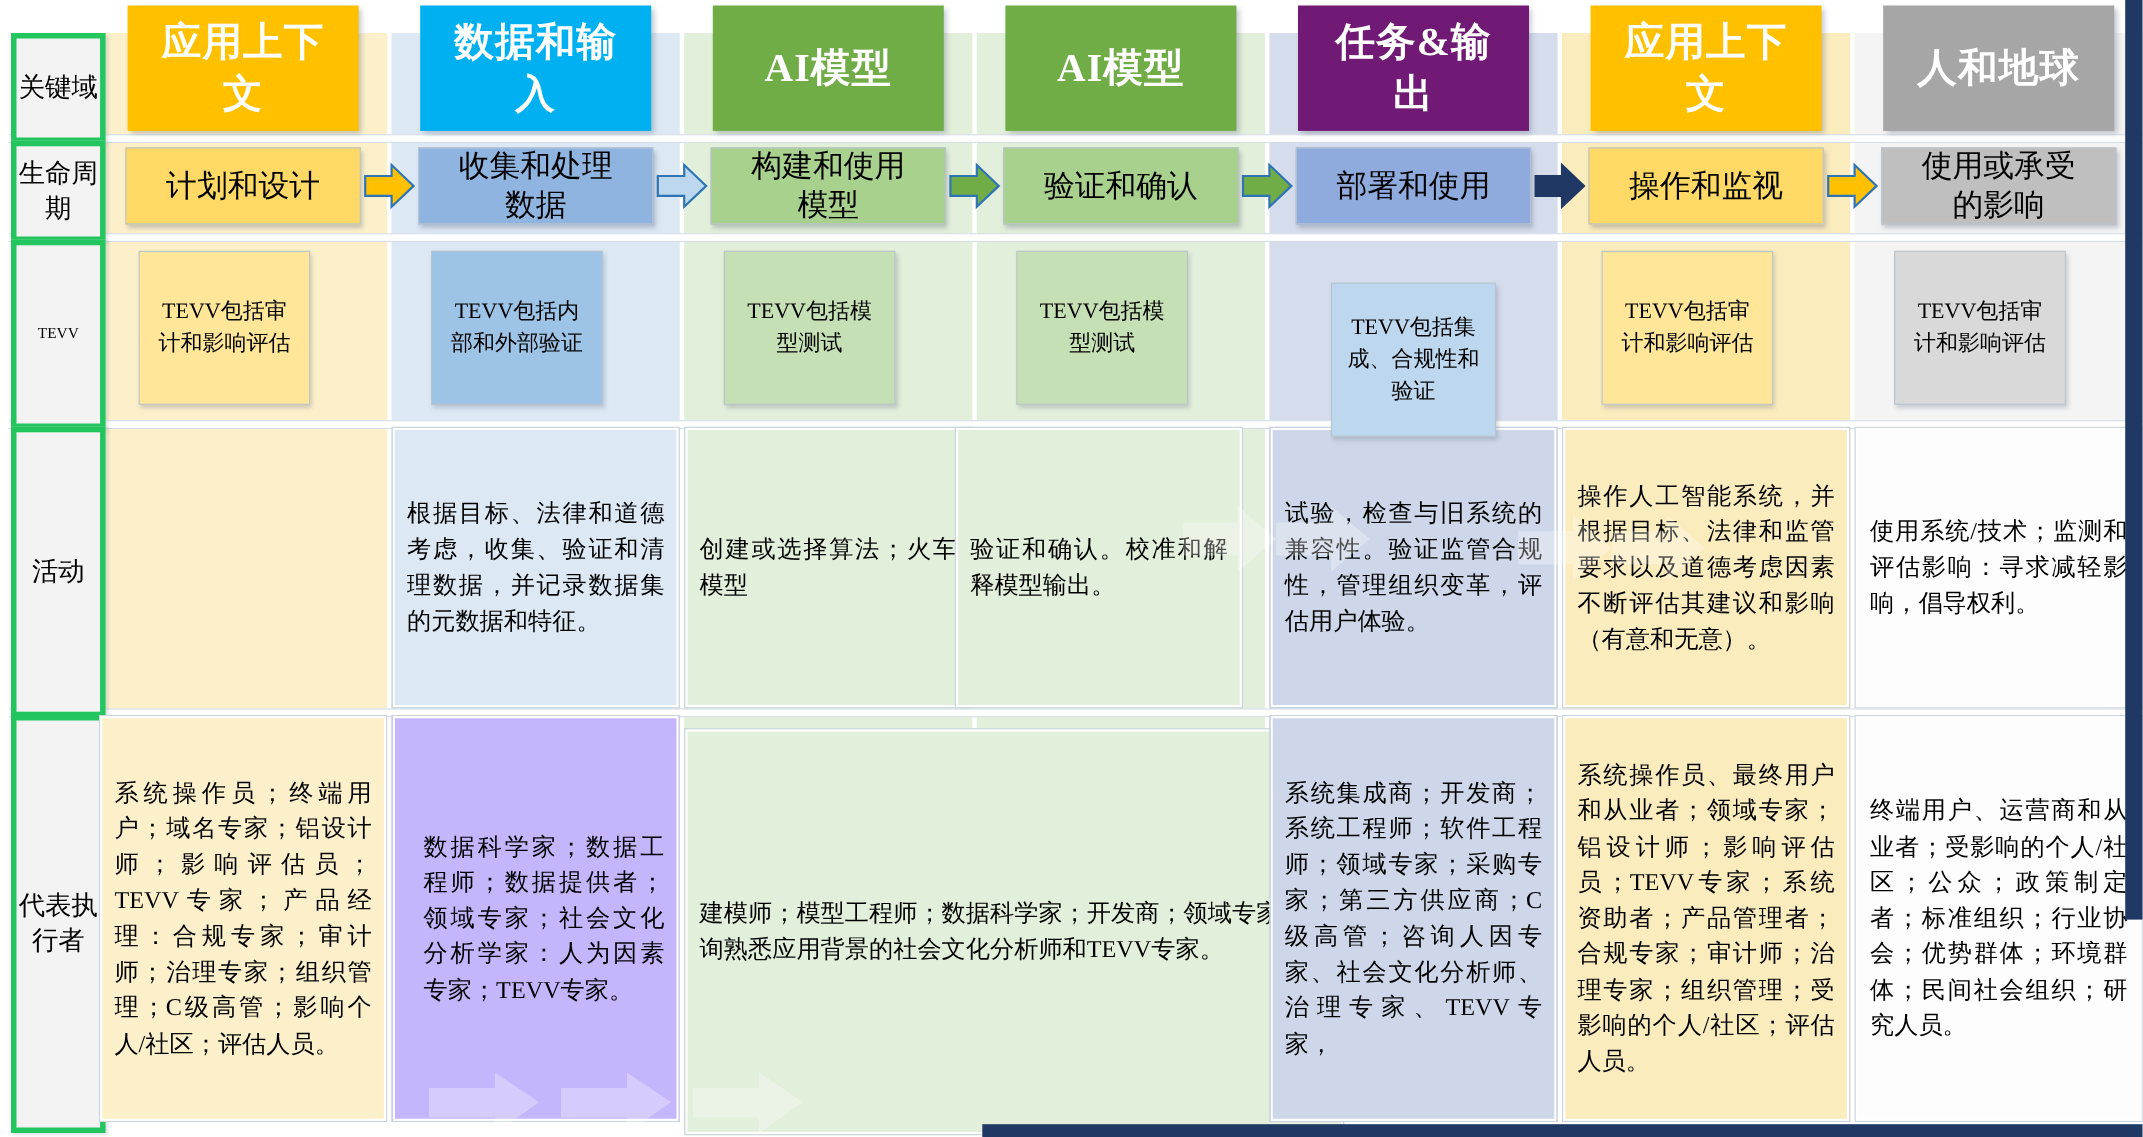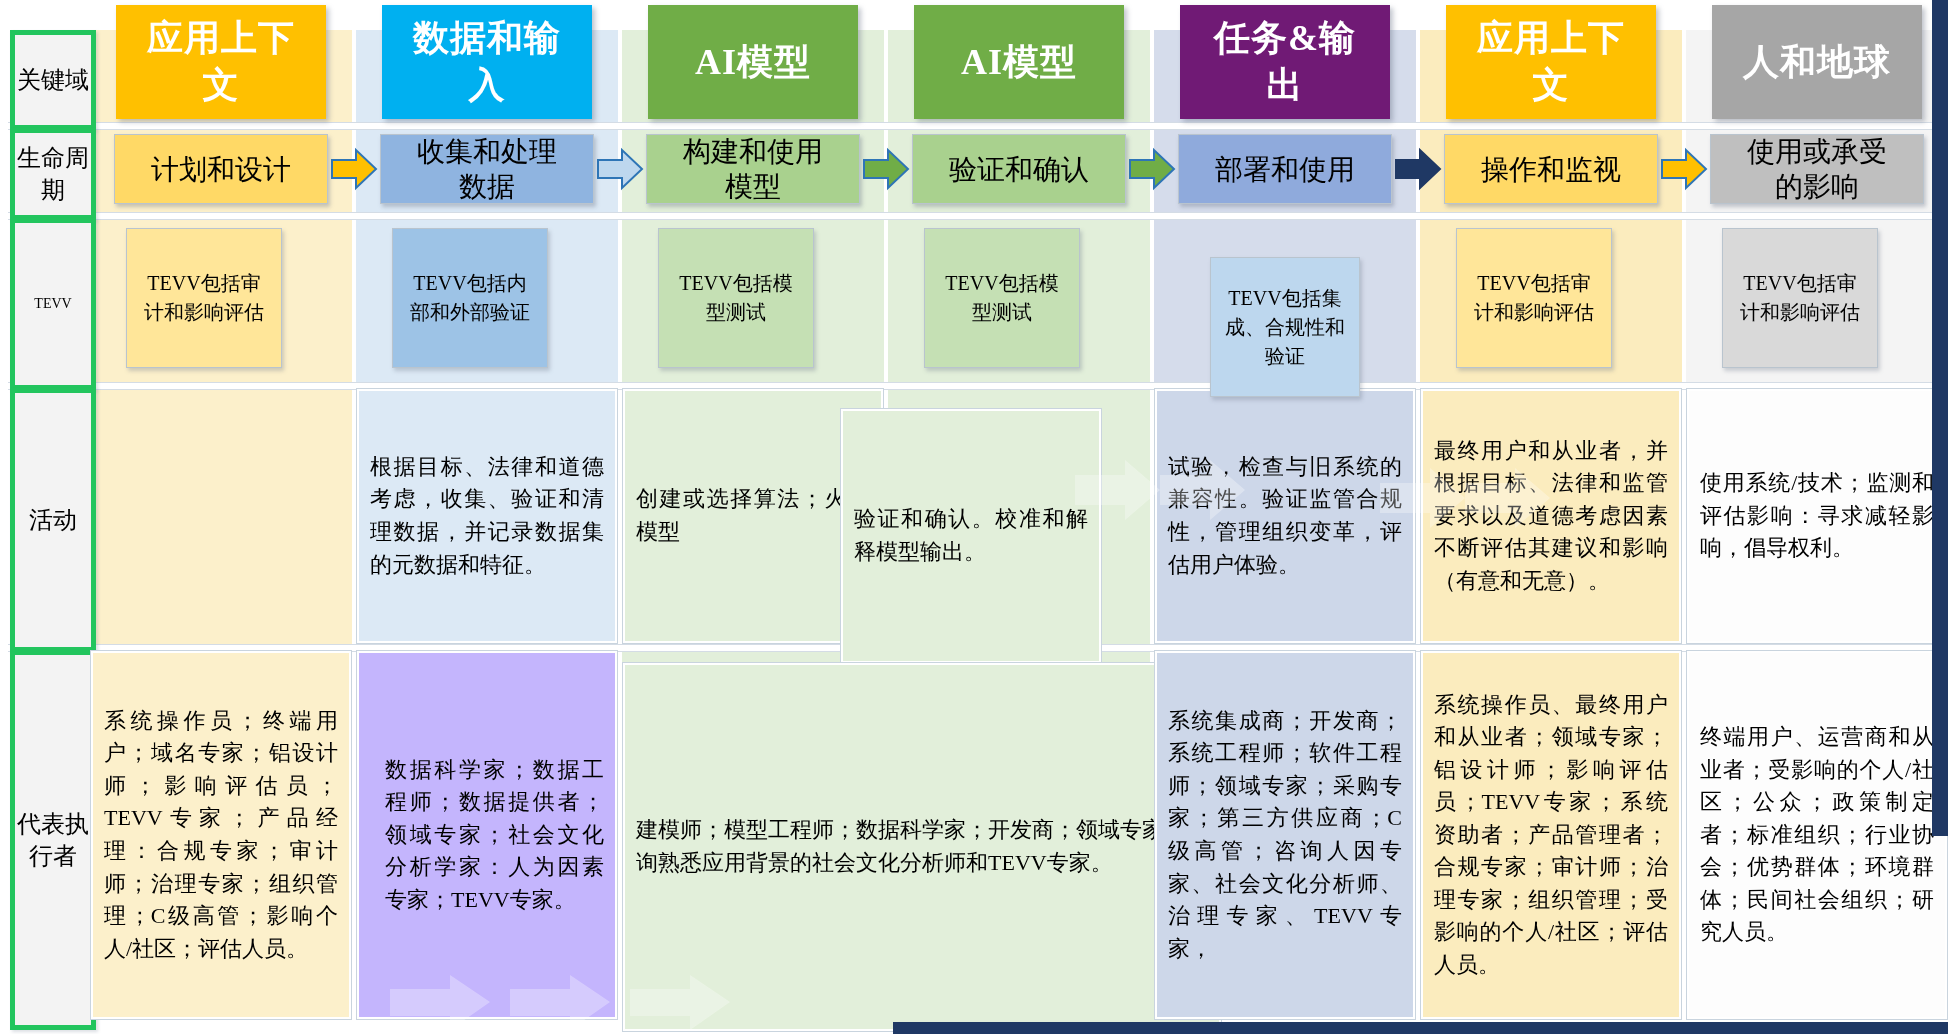--- a/index.html
+++ b/index.html
@@ -157,28 +157,28 @@
   <div class="tevv" style="left: 1722px; background-color: rgb(217, 217, 217);">
       <span>TEVV包括审计和影响评估</span>
     </div>
 
   <div class="cell act" style="left: 356px; background-color: rgb(220, 233, 245);">
       <span>根据目标、法律和道德考虑，收集、验证和清理数据，并记录数据集的元数据和特征。</span>
     </div>
   <div class="cell act" style="left: 622px; background-color: rgb(226, 239, 218);">
       <span>创建或选择算法；火车模型</span>
     </div>
-  <div class="cell act" style="left: 840px; background-color: rgb(226, 239, 218); margin-top: 20px;">
+  <div class="cell act" style="left: 868px; background-color: rgb(226, 239, 218);">
       <span>验证和确认。校准和解释模型输出。</span>
     </div>
   <div class="cell act" style="left: 1154px; background-color: rgb(205, 215, 233);">
       <span>试验，检查与旧系统的兼容性。验证监管合规性，管理组织变革，评估用户体验。</span>
     </div>
   <div class="cell act" style="left: 1420px; background-color: rgb(251, 236, 190);">
-      <span>最终用户和从业者，并根据目标、法律和监管要求以及道德考虑因素不断评估其建议和影响（有意和无意）。</span>
+      <span>操作人工智能系统，并根据目标、法律和监管要求以及道德考虑因素不断评估其建议和影响（有意和无意）。</span>
     </div>
   <div class="cell act" style="left: 1686px; background-color: rgb(253, 253, 253);">
       <span>使用系统/技术；监测和评估影响：寻求减轻影响，倡导权利。</span>
     </div>
 
   <div class="cell actor" style="left: 90px; background-color: rgb(252, 240, 203);">
       <span>系统操作员；终端用户；域名专家；铝设计师；影响评估员；TEVV专家；产品经理：合规专家；审计师；治理专家；组织管理；C级高管；影响个人/社区；评估人员。</span>
     </div>
   <div class="cell actor" style="left: 356px; background-color: #c4b5fd; padding-left: 28px;">
       <span>数据科学家；数据工程师；数据提供者；领域专家；社会文化分析学家：人为因素专家；TEVV专家。</span>

